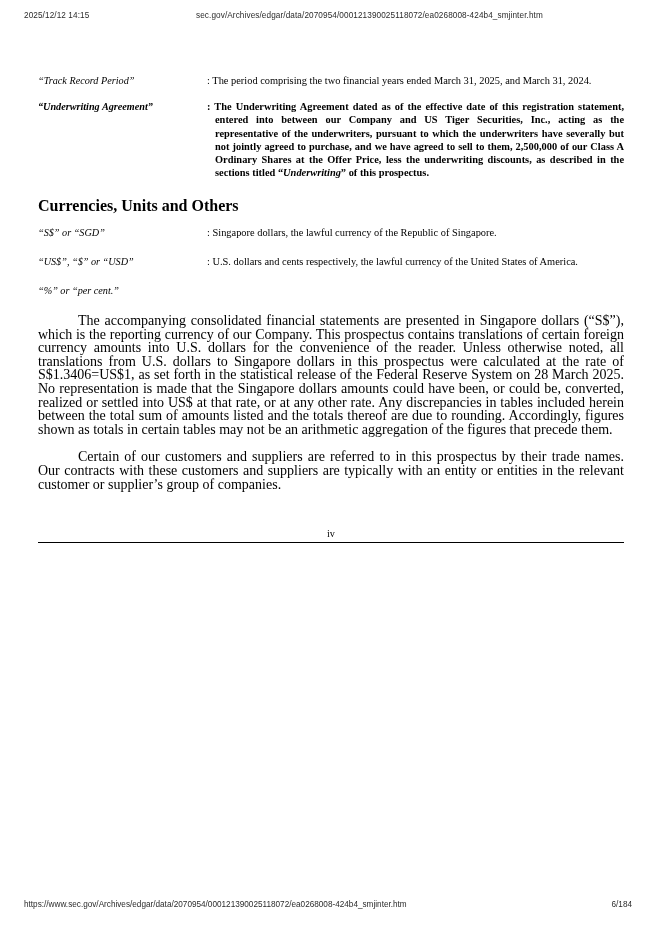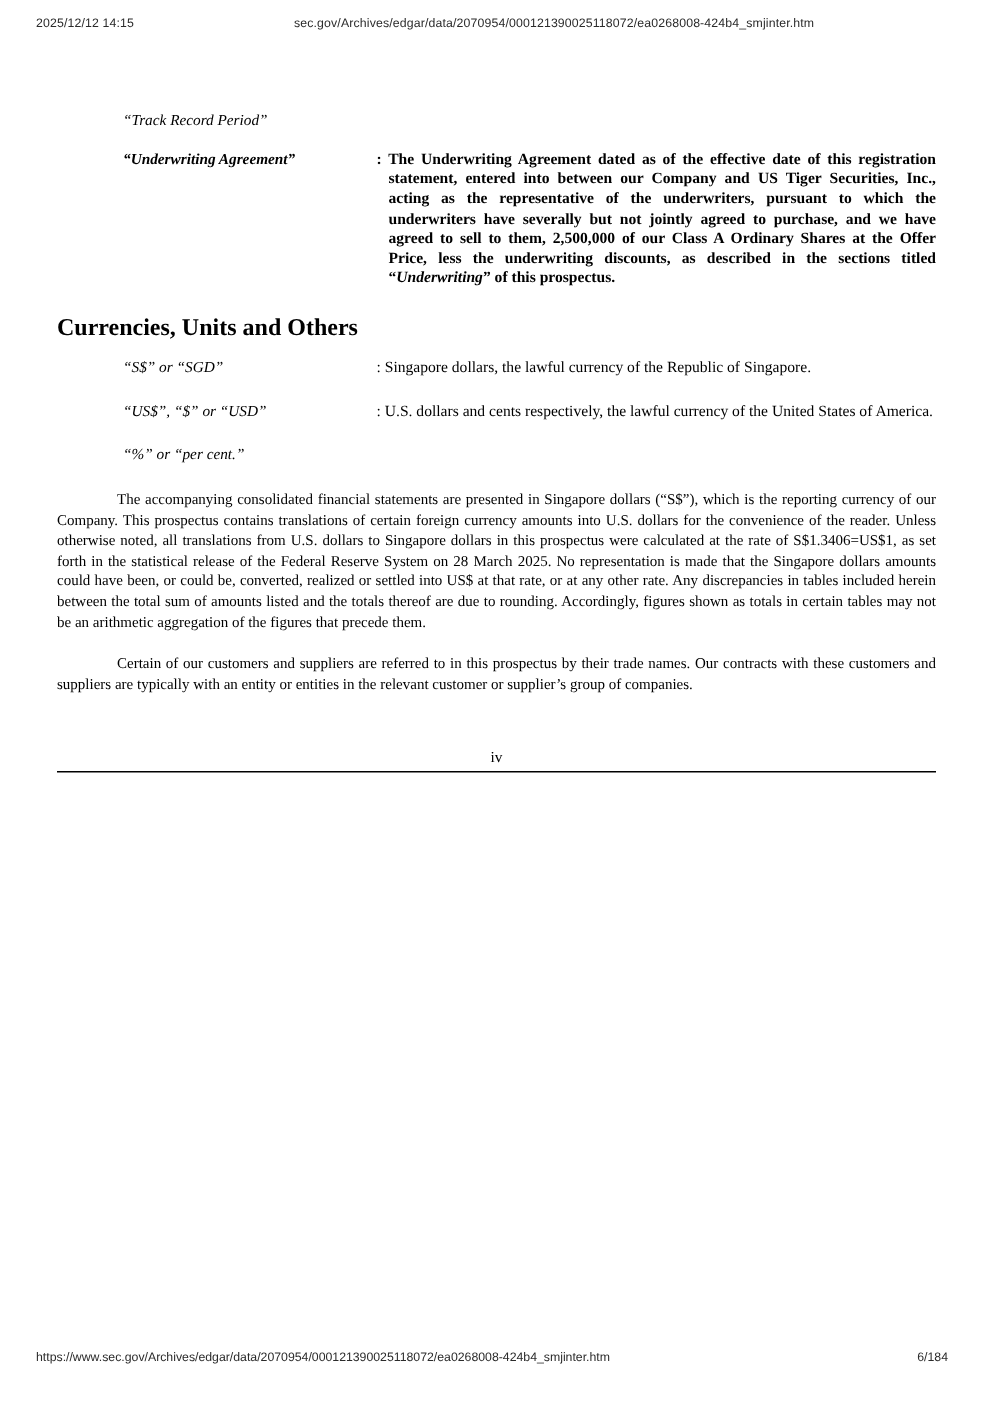--- a/index.html
+++ b/index.html
@@ -53,21 +53,20 @@
     font-size: 10.4px;
     line-height: 13.2px;
     text-align: justify;
   }
 
   
   .def-row {
     position: relative;
     margin-bottom: 9px;
     min-height: 13px;
-    margin-left: 44px;
   }
   .def-term {
     position: absolute;
     left: 0;
     top: 0;
     width: 168px;
     font-style: italic;
     font-size: 10.2px;
     line-height: 13.2px;
     white-space: nowrap;
@@ -86,21 +85,21 @@
 
   .section-heading {
     font-weight: bold;
     font-size: 16px;
     line-height: 13.2px;
     margin-top: 20px;
     margin-bottom: 13px;
   }
 
   .body-para {
-    font-size: 10px;
+    font-size: 14px;
     line-height: 13.6px;
     text-align: justify;
     text-indent: 40px;
     margin: 0;
   }
   .gap-lg { height: 17px; }
   .gap-md { height: 14px; }
 
   .page-number {
     text-align: center;
@@ -149,20 +148,21 @@
   <span class="ph-url">sec.gov/Archives/edgar/data/2070954/000121390025118072/ea0268008-424b4_smjinter.htm</span>
 </div>
 
 <div class="page">
   <div class="doc-body">
 
     <div style="margin-top:74px;">
 
       <div class="def-row">
         <div class="def-term">“Track Record Period”</div>
+        <div class="def-text single">: The period comprising the two financial years ended March 31, 2025, and March 31, 2024.</div>
       </div>
 
       <div class="def-row" style="margin-top:13px;font-weight:bold;">
         <div class="def-term">“Underwriting Agreement”</div>
         <div class="def-text"><span>: The Underwriting Agreement dated as of the effective date of this registration statement, entered into between our Company and US Tiger Securities, Inc., acting as the representative of the underwriters, pursuant to which the underwriters have severally but not jointly agreed to purchase, and we have agreed to sell to them, 2,500,000 of our Class A Ordinary Shares at the Offer Price, less the underwriting discounts, as described in the sections titled “</span><i class="em">Underwriting</i><span>” of this prospectus.</span></div>
       </div>
 
     </div>
 
     <div class="section-heading">Currencies, Units and Others</div>

